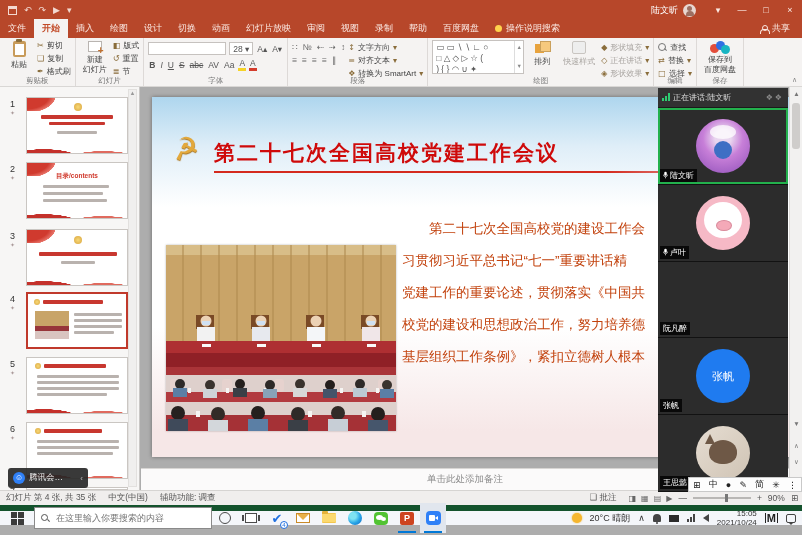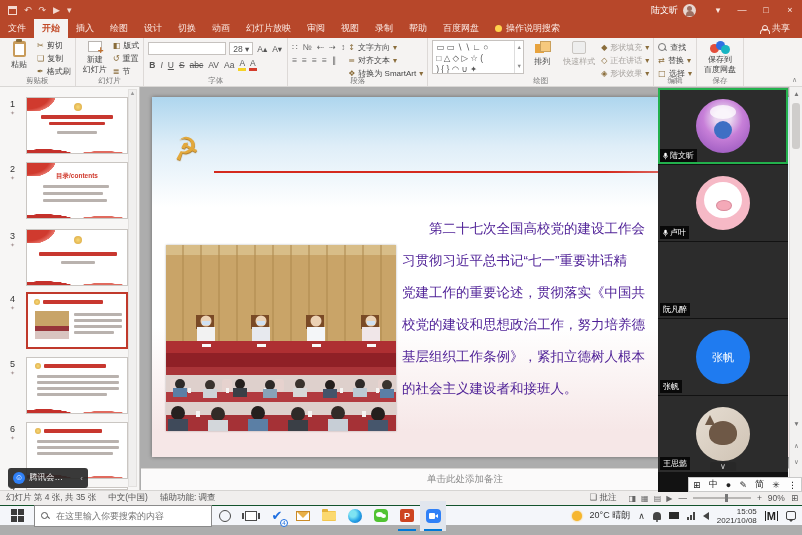--- a/index.html
+++ b/index.html
@@ -108,21 +108,21 @@
   .slide-bg-top{position:absolute;left:0;top:0;right:0;height:110px;
     background:linear-gradient(#aed6ee 0,#dfeef8 45%,#ffffff 100%);}
   .slide-bg-bottom{position:absolute;left:0;bottom:0;right:0;height:130px;
     background:linear-gradient(rgba(246,232,232,0) 0,#f6e7e7 80%);}
   .s-emblem{position:absolute;left:20px;top:34px;font-size:30px;color:#e3a93c;
     text-shadow:0 1px 1px #a8741d;transform:rotate(-12deg);}
   .s-title{position:absolute;left:62px;top:42px;font-size:21px;font-weight:bold;color:#cf0a0a;letter-spacing:2px;white-space:nowrap;}
   .s-underline{position:absolute;left:62px;top:74px;width:560px;height:2px;
     background:linear-gradient(90deg,#d42a1e 70%,rgba(212,42,30,.15));}
   .s-photo{position:absolute;left:14px;top:148px;width:230px;height:186px;box-shadow:0 0 2px rgba(0,0,0,.3);}
-  .s-body{position:absolute;left:250px;top:116px;width:400px;font-size:13.5px;color:#4c1d95;}
+  .s-body{position:absolute;left:250px;top:116px;width:400px;font-size:13.5px;color:#c2410c;}
   .s-body .ln{white-space:nowrap;height:32px;line-height:32px;overflow:visible;}
   .s-body .ln.first{text-indent:2em;}
 
   .notes{position:absolute;left:141px;top:468px;width:648px;height:22px;background:#fbfafa;
     border-top:1px solid #d8d6d4;z-index:4;display:flex;align-items:center;justify-content:center;
     font-size:9.5px;color:#8a8a8a;}
 
   .vscroll{position:absolute;right:0;top:87px;width:13px;height:403px;background:#f2f1f0;border-left:1px solid #dcdad8;
     z-index:20;font-size:6.5px;color:#777;text-align:center;}
   .vthumb{position:absolute;left:2px;top:16px;width:8px;height:46px;background:#cfcdcb;border-radius:3px;}
@@ -168,21 +168,21 @@
   
   .statusbar{position:absolute;left:0;top:490px;width:802px;height:15px;background:#f0eeed;border-top:1px solid #d6d4d2;
     z-index:25;display:flex;align-items:center;font-size:8.5px;color:#555;}
   .sb-item{padding:0 6px;white-space:nowrap;}
   .sb-right{margin-left:auto;display:flex;align-items:center;gap:6px;padding-right:4px;}
   .sb-views{display:flex;gap:5px;font-size:8px;color:#666;}
   .zoom-track{position:relative;width:58px;height:2px;background:#b9b7b5;}
   .zoom-knob{position:absolute;left:55%;top:-3px;width:3px;height:8px;background:#777;}
 
   
-  .taskbar{position:absolute;left:0;top:505px;width:802px;height:20px;background:#f4f6fa;border-top:1px solid #14532d;
+  .taskbar{position:absolute;left:0;top:505px;width:802px;height:20px;background:#f4f6fa;border-top:6px solid #14532d;
     z-index:50;display:flex;align-items:center;justify-content:space-between;}
   .startbtn{width:34px;height:30px;display:flex;align-items:center;justify-content:center;}
   .winlogo{display:grid;grid-template-columns:6px 6px;grid-template-rows:6px 6px;gap:1px;}
   .winlogo i{background:#3b3b3b;display:block;}
   .tb-search{width:178px;height:22px;background:#fff;border:1px solid #8a8a8a;display:flex;align-items:center;
     gap:5px;padding:0 6px;}
   .tb-search input{border:none;outline:none;font-size:9px;width:140px;color:#444;background:transparent;
     font-family:"Liberation Sans","DejaVu Sans",sans-serif;}
   .mag{width:8px;height:8px;position:relative;}
   .mag:before{content:"";position:absolute;left:0;top:0;width:5px;height:5px;border:1.2px solid #555;border-radius:50%;}
@@ -523,20 +523,21 @@
     <div class="thumb-scroll">
         <span>▲</span>
       </div>
   </div>
 
   <div class="canvas">
     <div class="slide">
       <div class="slide-bg-top"></div>
       <div class="slide-bg-bottom"></div>
       <span class="s-emblem">☭</span>
+      <div class="s-title">第二十七次全国高校党建工作会议</div>
       <div class="s-underline"></div>
 
       <svg class="s-photo" viewBox="0 0 230 186" preserveAspectRatio="none">
         <rect width="230" height="186" fill="#e7ddd8"></rect>
         <rect width="230" height="96" fill="#c9a468"></rect>
         <rect width="230" height="10" fill="#d8bd88"></rect>
         <g fill="#b08b50" opacity="0.55">
           <rect x="16" y="0" width="2" height="96"></rect>
             <rect x="34" y="0" width="2" height="96"></rect>
           <rect x="52" y="0" width="2" height="96"></rect>
@@ -633,38 +634,46 @@
             <rect x="202" y="175" width="20" height="11" fill="#46566c"></rect>
         </g>
       </svg>
 
       <div class="s-body">
         <div class="ln first">第二十七次全国高校党的建设工作会</div>
         <div class="ln">习贯彻习近平总书记“七一”重要讲话精</div>
         <div class="ln">党建工作的重要论述，贯彻落实《中国共</div>
         <div class="ln">校党的建设和思想政治工作，努力培养德</div>
         <div class="ln">基层组织工作条例》，紧扣立德树人根本</div>
-        <div class="ln">的社会主义建设者和接班人。</div>
       </div>
     </div>
   </div>
 
   <div class="notes">
     <span>单击此处添加备注</span>
   </div>
 
   <div class="vscroll">
     <span class="vs-btn" style="top:0">▲</span>
     <span class="vthumb"></span>
     <span class="vs-btn" style="top:330px">▼</span>
     <span class="vs-btn" style="top:352px">∧</span>
     <span class="vs-btn" style="top:368px">∨</span>
   </div>
 
   <div class="meetpanel">
+    <div class="mp-header">
+      <span class="spk-icon">
+          <i style="height:3px"></i>
+          <i style="height:5px"></i>
+          <i style="height:8px"></i>
+        </span>
+      <span>正在讲话:陆文昕</span>
+      <span class="mp-hicons">❖❖</span>
+    </div>
     <div class="tile active">
       <span class="av purple"></span>
       <span class="tile-label">
         <svg width="5" height="8" viewBox="0 0 6 8">
             <rect x="1.5" y="0" width="3" height="5" rx="1.5" fill="#fff"></rect>
             <path d="M0.5 3.5 a2.5 2.5 0 0 0 5 0" fill="none" stroke="#fff" stroke-width="0.8"></path>
             <line x1="3" y1="6.3" x2="3" y2="8" stroke="#fff" stroke-width="0.8"></line>
           </svg>
         <span>陆文昕</span>
       </span>
@@ -786,19 +795,19 @@
       <span>20°C 晴朗</span>
       <span>∧</span>
       <span class="bell-ic"></span>
       <span class="disp-ic"></span>
       <span class="net-ic">
           <i style="height:3px"></i>
           <i style="height:5px"></i>
           <i style="height:8px"></i>
         </span>
       <span class="vol-ic"></span>
-      <span class="clock"><span>15:05</span><br><span>2021/10/08</span></span>
+      <span class="clock"><span>15:05</span><br><span>2021/10/24</span></span>
       <span class="m-ic">M</span>
       <span class="notif-ic"></span>
     </div>
   </div>
 
 </div>
 
 </body></html>

